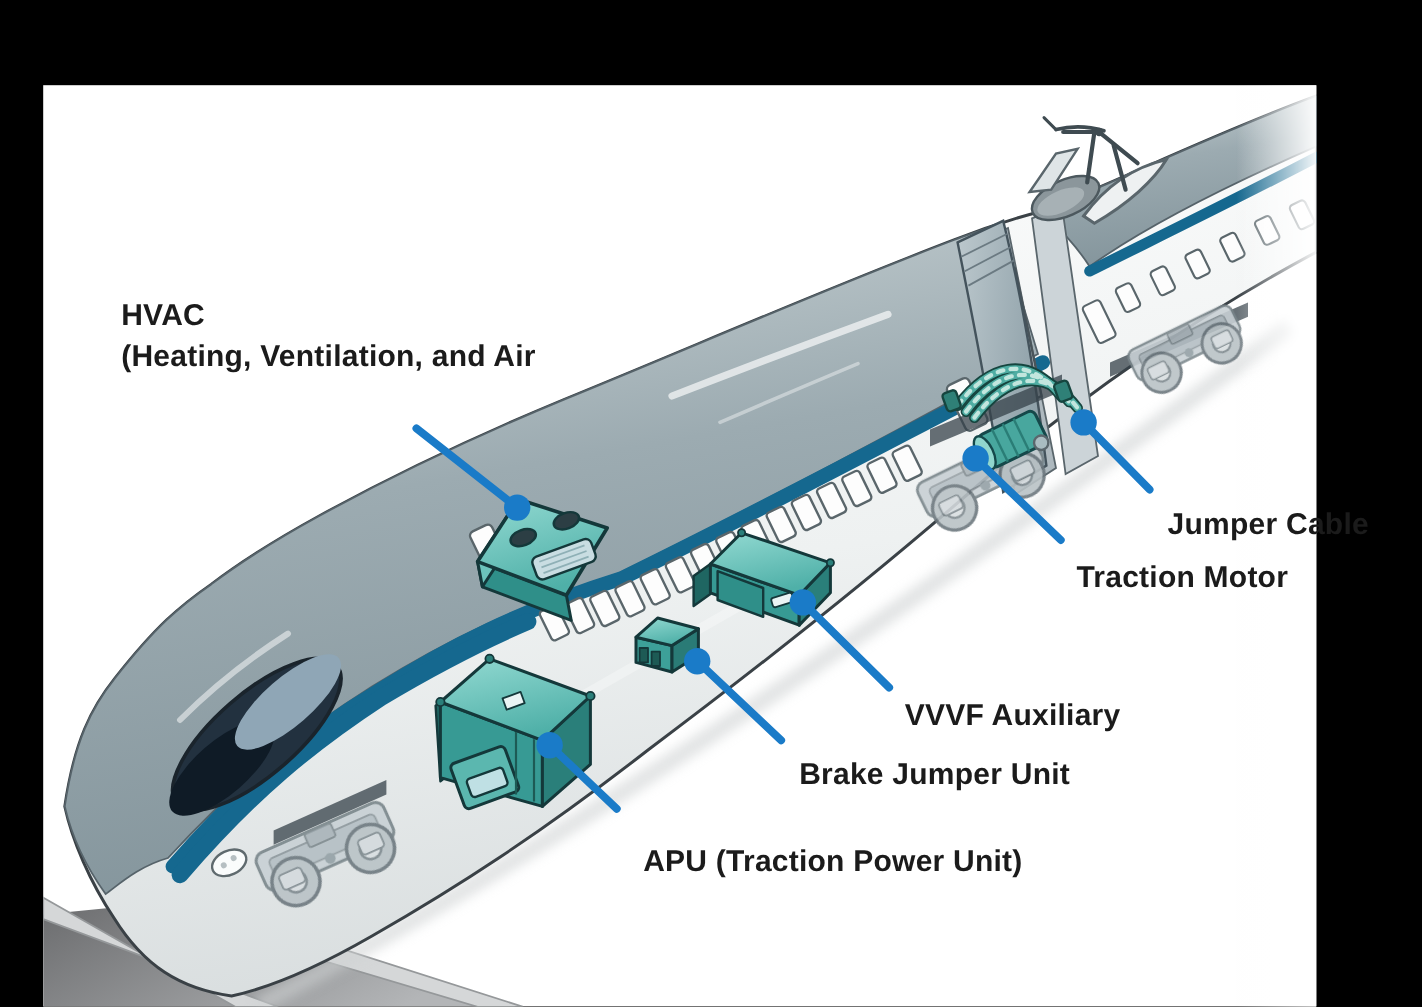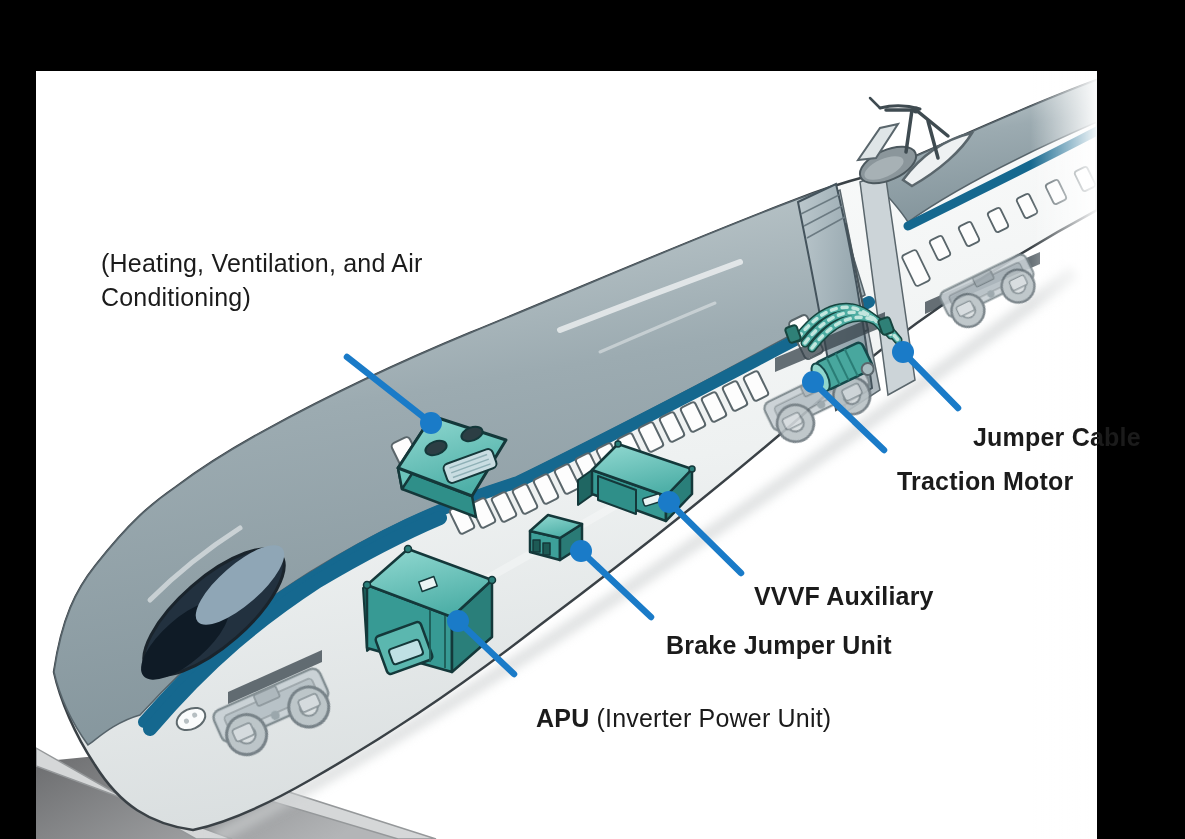--- a/index.html
+++ b/index.html
@@ -1,21 +1,21 @@
 <!DOCTYPE html>
 <html><head>
 <meta charset="utf-8">
 <style>
   html,body{margin:0;padding:0;background:#000;}
   #stage{position:relative;width:1185px;height:839px;background:#000;overflow:hidden;
          font-family:"Liberation Sans",sans-serif;}
   #art{position:absolute;left:0;top:0;}
   .lbl{position:absolute;color:#1b1b1b;font-size:25px;line-height:34px;white-space:nowrap;
        font-weight:700;letter-spacing:.2px;}
-  .lbl .rg, .rg{font-weight:400;}
+  .lbl .rg, .rg{font-weight:700;}
 </style>
 </head>
 <body>
 
 <div id="stage">
 <svg id="art" width="1185" height="839" viewBox="0 0 1185 839">
   <defs>
     <clipPath id="canvasClip">
           <rect x="36" y="71" width="1061" height="768"></rect>
         </clipPath>
@@ -285,23 +285,23 @@
           <circle cx="458" cy="621" r="11"></circle>
           <circle cx="581" cy="551" r="11"></circle>
       <circle cx="669" cy="502" r="11"></circle>
           <circle cx="813" cy="382" r="11"></circle>
           <circle cx="903" cy="352" r="11"></circle>
     </g>
   </g>
 </svg>
 
   <div class="lbl" style="left:101px;top:246px">
+    <div>HVAC</div>
     <div class="rg">(Heating, Ventilation, and Air</div>
-    <div class="rg"> Conditioning)</div>
   </div>
   <div class="lbl" style="left:897px;top:464px">Traction Motor</div>
   <div class="lbl" style="left:973px;top:420px">Jumper Cable</div>
   <div class="lbl" style="left:754px;top:579px">VVVF Auxiliary</div>
   <div class="lbl" style="left:666px;top:628px">Brake Jumper Unit</div>
   <div class="lbl" style="left:536px;top:701px">
-    <span>APU</span><span class="rg"> (Inverter Power Unit)</span>
+    <span>APU</span><span class="rg"> (Traction Power Unit)</span>
   </div>
 </div>
 
 </body></html>

